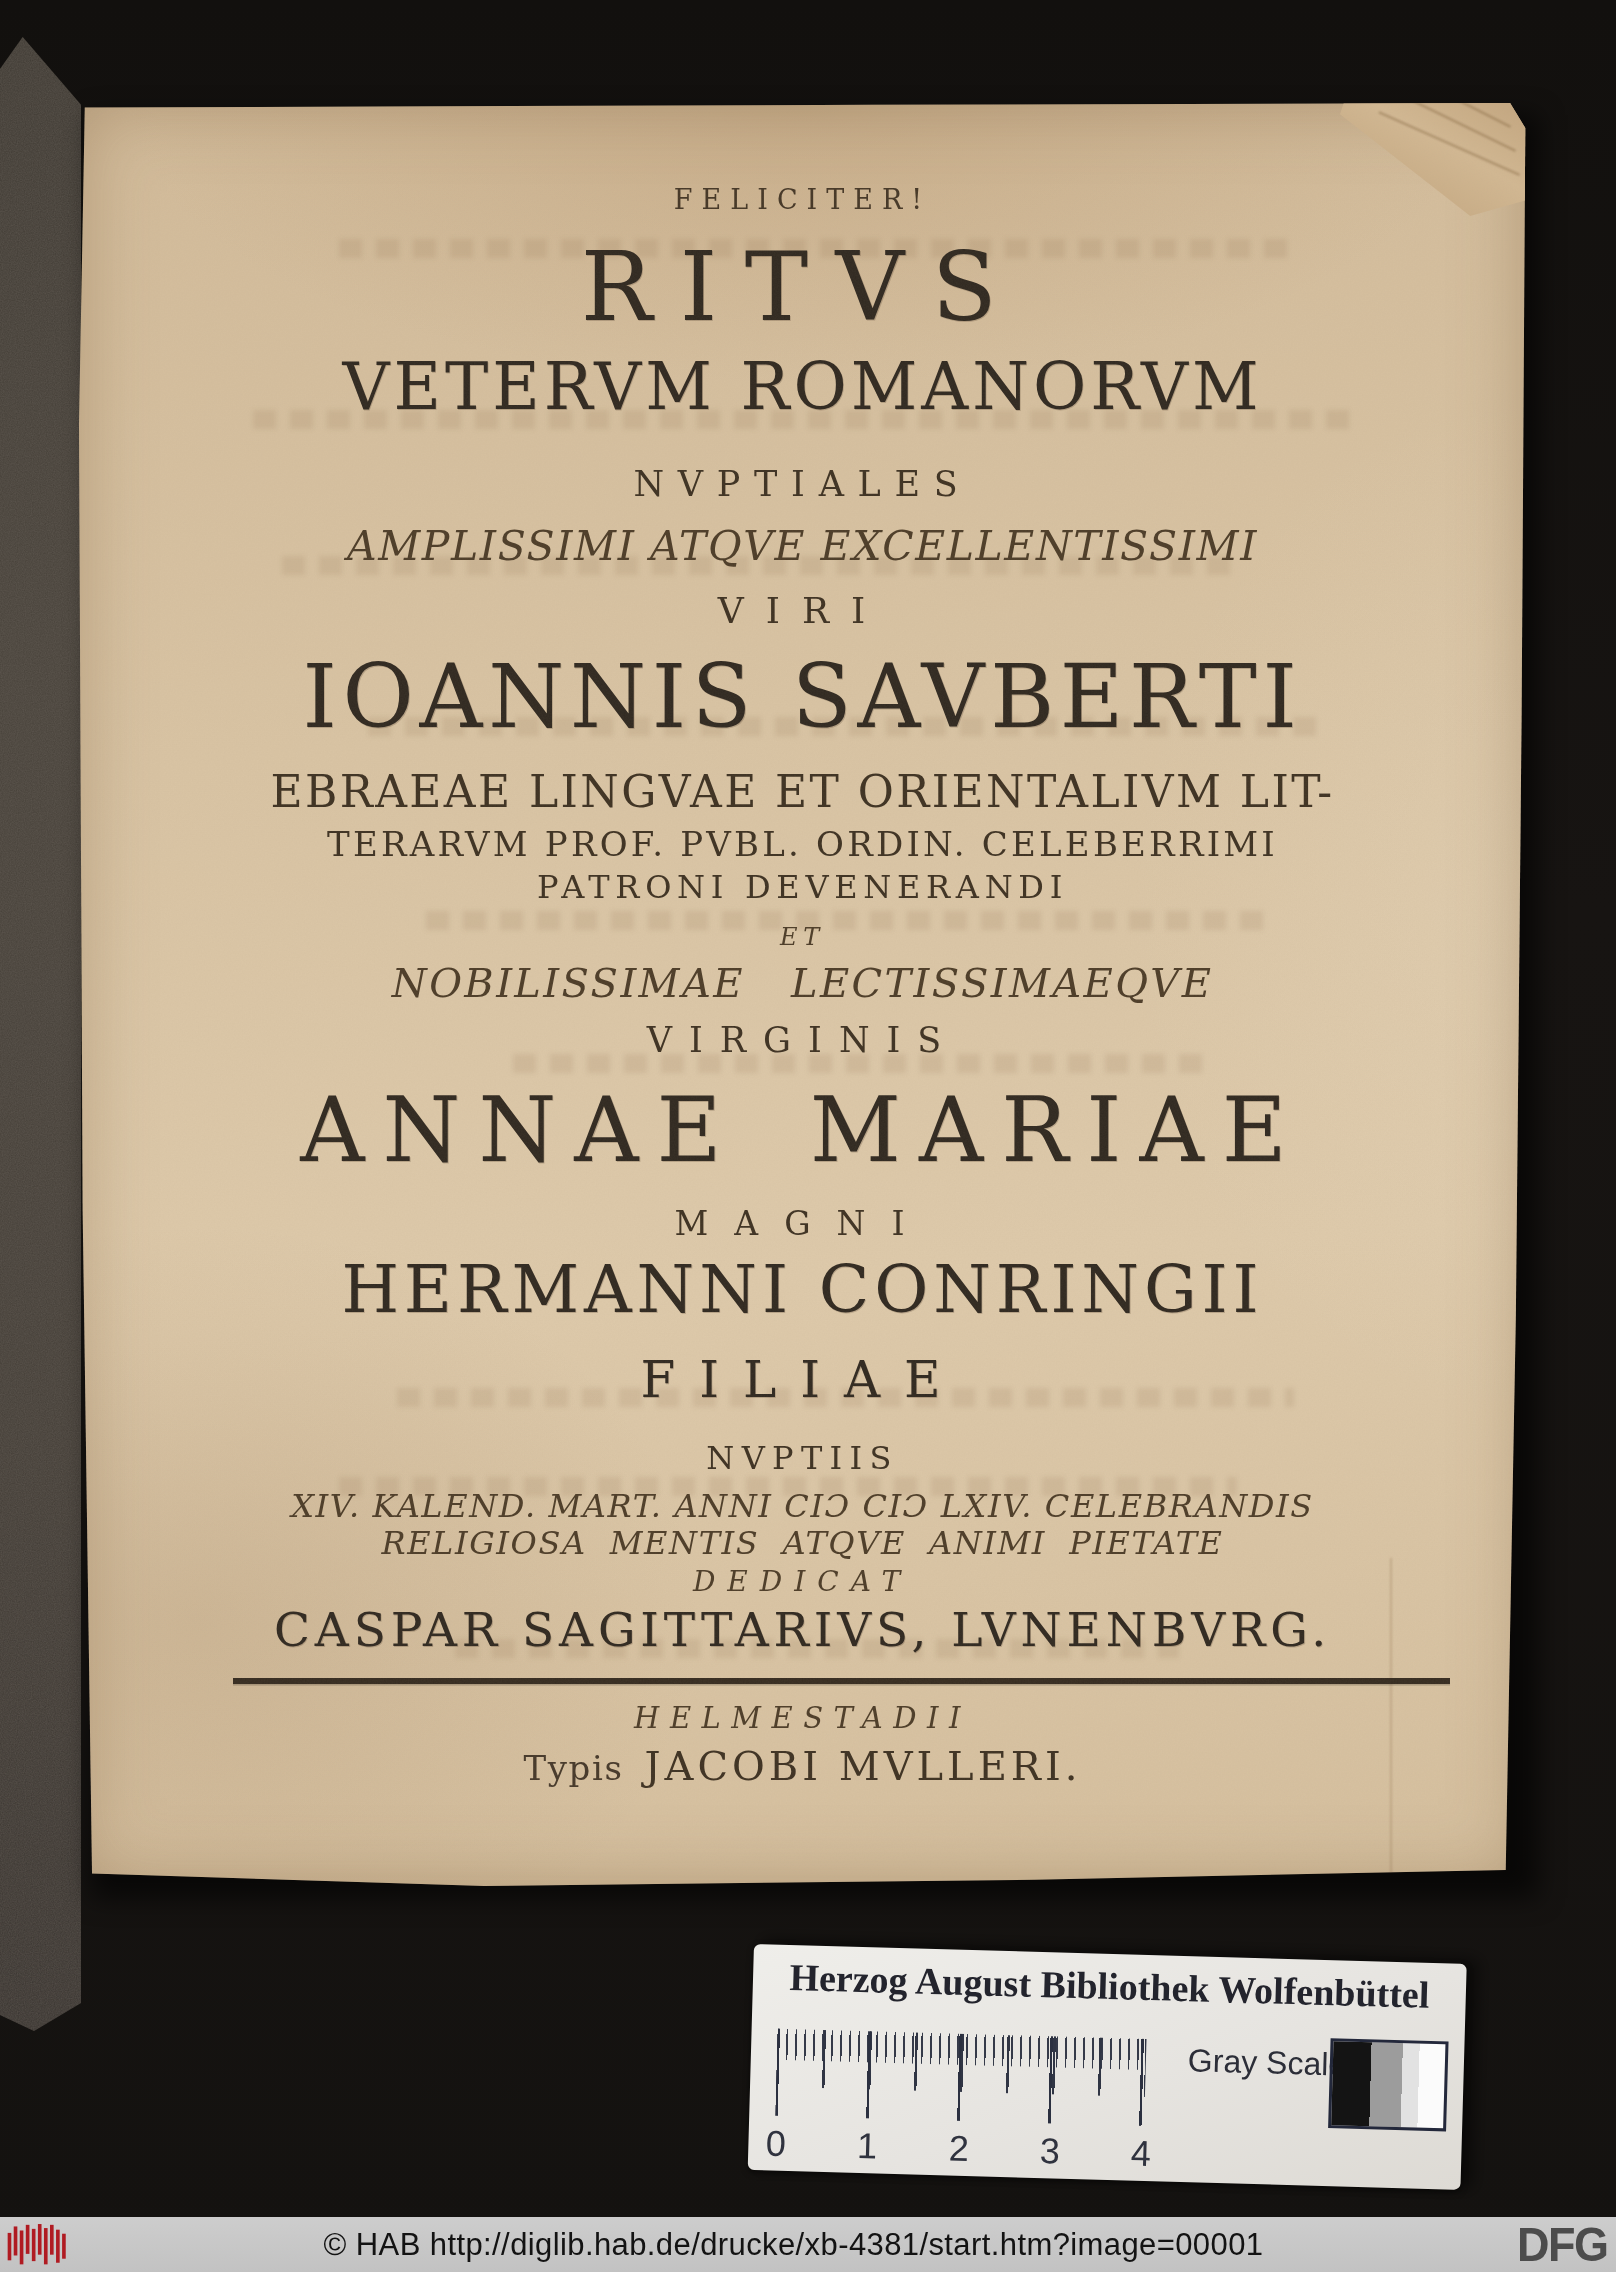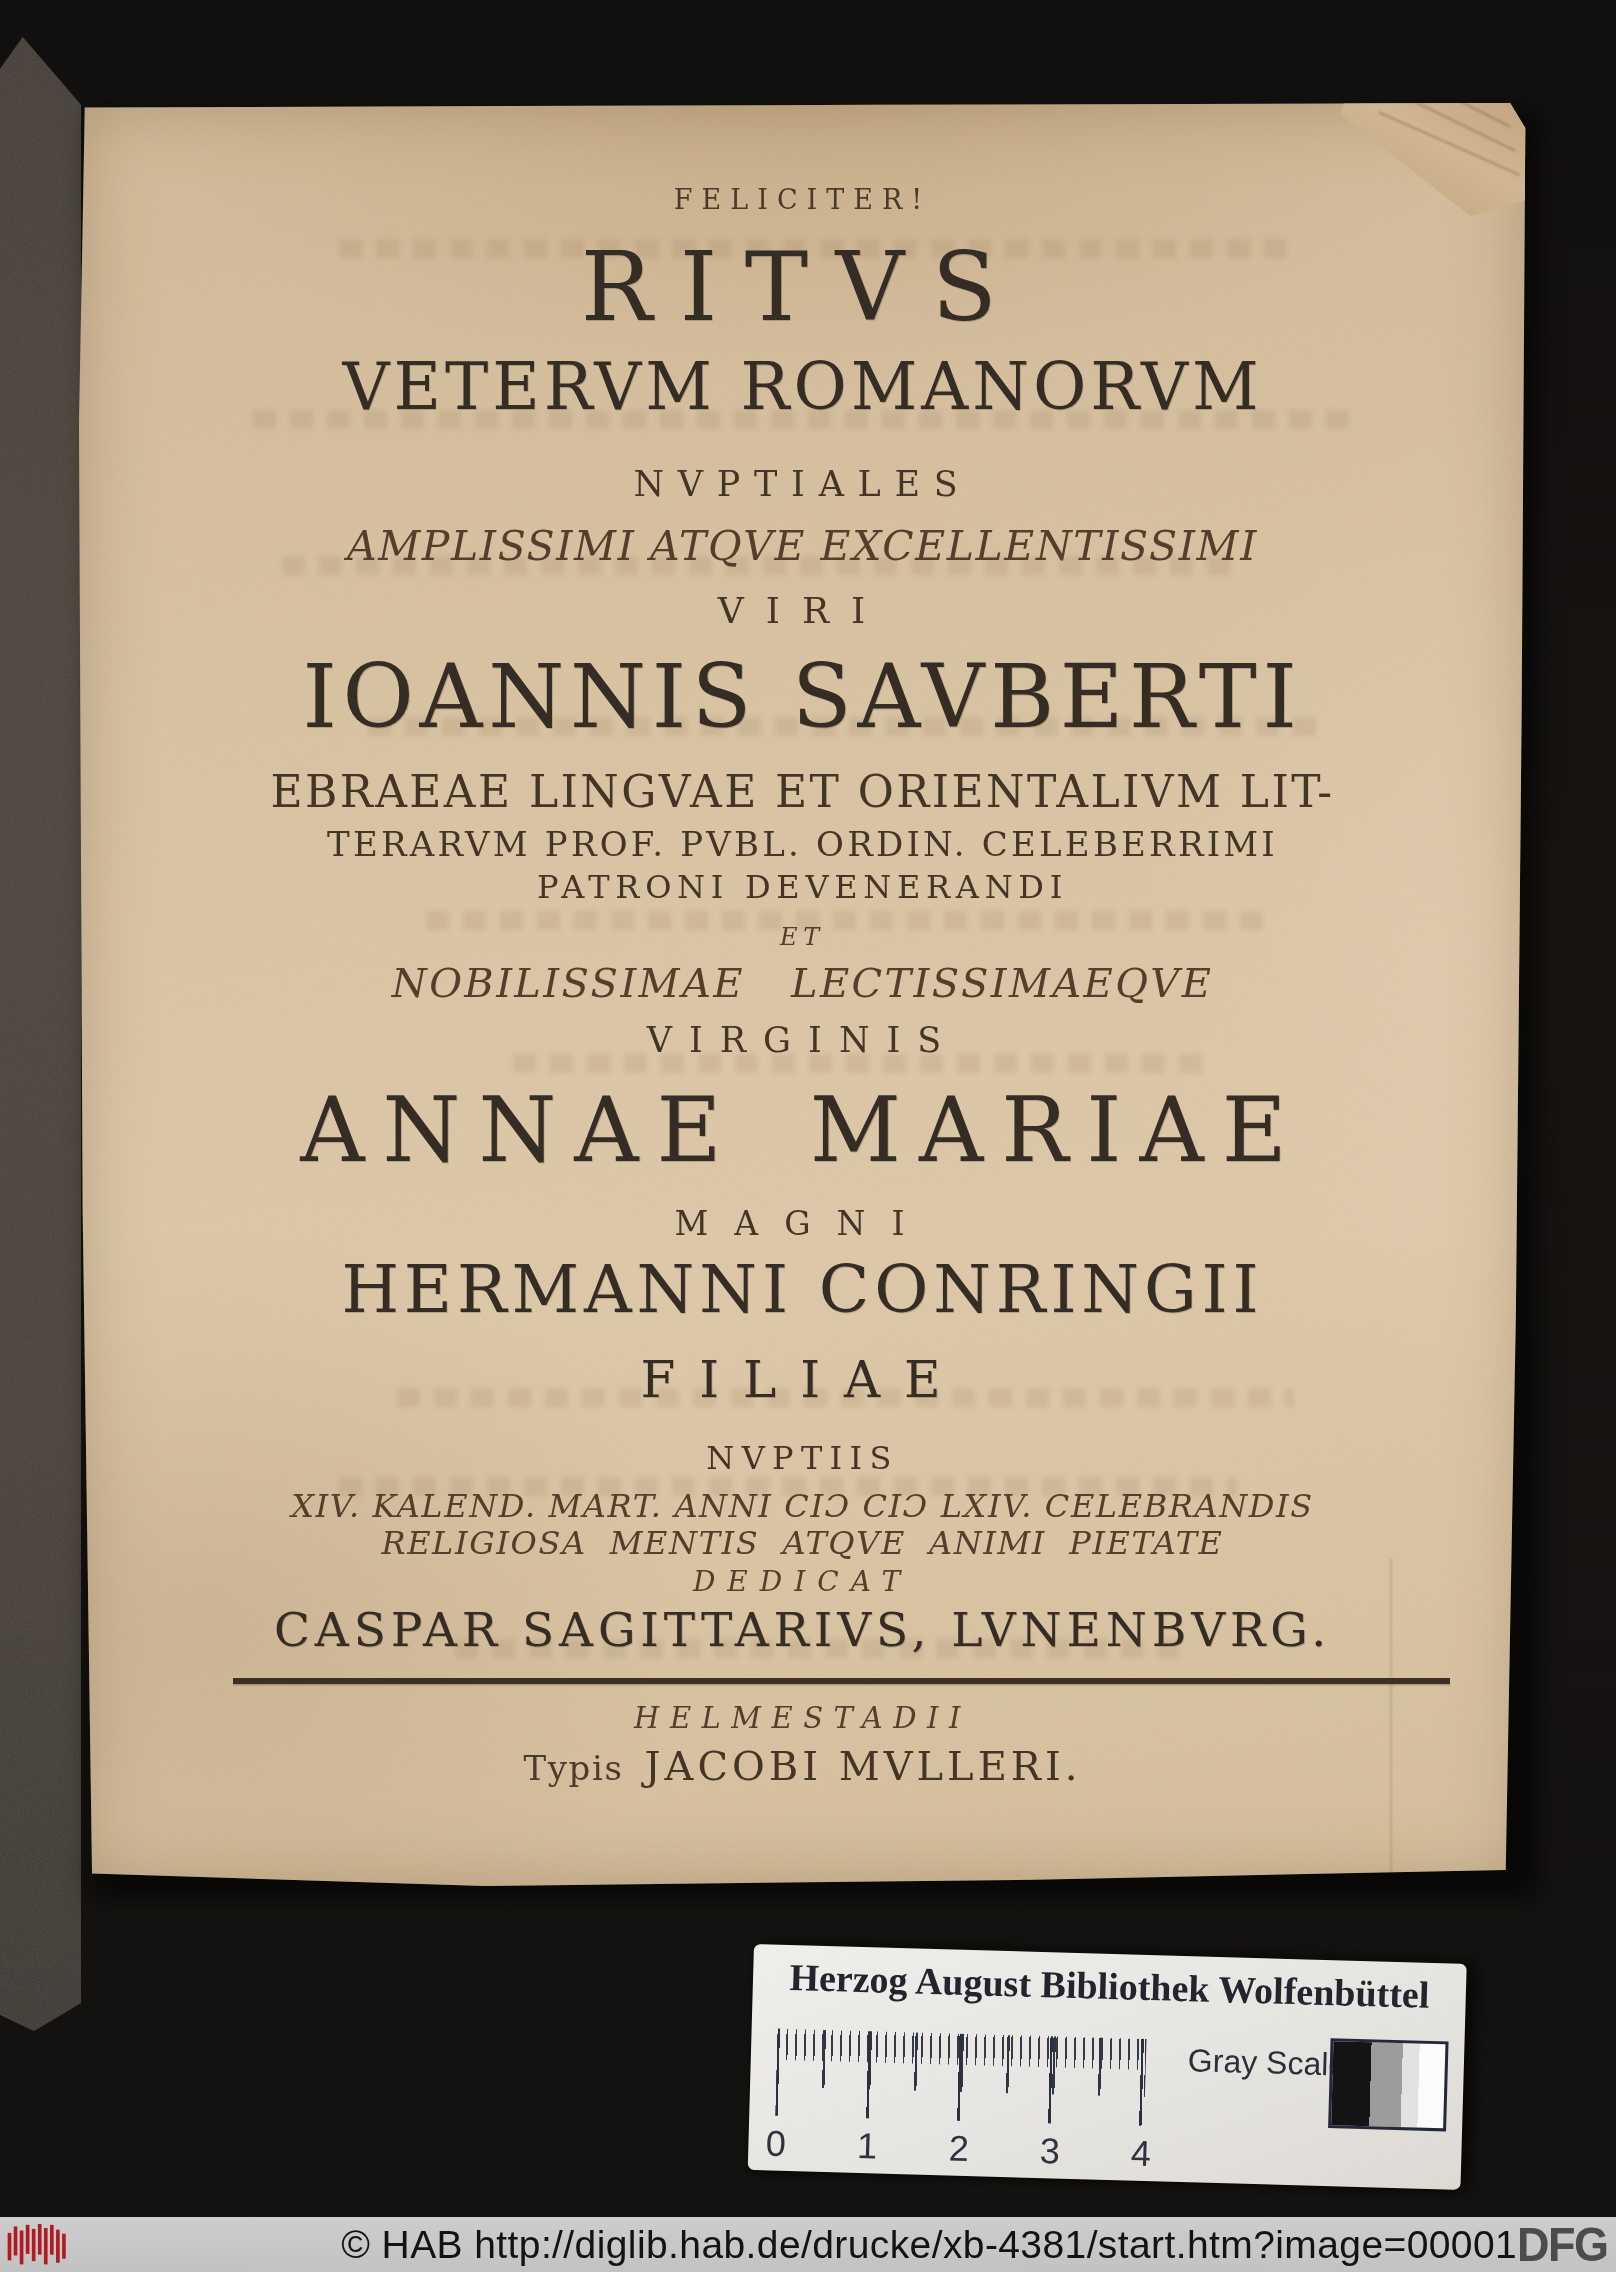--- a/index.html
+++ b/index.html
@@ -99,22 +99,22 @@
                    font-size:32px;color:#2c2e38;white-space:nowrap;}
   .grayscale-patch{position:absolute;left:579px;top:78px;width:112px;height:84px;
                    border:3.2px solid #23283b;
                    background:linear-gradient(90deg,#141414 0 34%,#9c9c9c 34% 62%,#e2e2e2 62% 77%,#fbfbfb 77% 100%);}
 
   
   .footer{position:absolute;left:0;top:2217px;width:1617px;height:56px;
           background:linear-gradient(180deg,#cdcdcd,#c2c2c2);
           display:flex;align-items:center;}
   .hab-logo{margin-left:4.9px;flex:0 0 auto;}
-  .copyright{flex:1;text-align:right;font-family:"Liberation Sans",sans-serif;
-             font-size:39px;color:#131313;letter-spacing:0.4px;}
+  .copyright{flex:1;text-align:center;font-family:"Liberation Sans",sans-serif;
+             font-size:31px;color:#131313;letter-spacing:0.4px;}
   .dfg{flex:0 0 auto;margin-right:9.7px;font-family:"Liberation Sans",sans-serif;
        font-weight:900;font-size:45px;color:#4c4c4c;letter-spacing:-1.6px;
        transform:scaleY(1.05);}
 </style>
 </head>
 <body>
 
 <div class="stage">
 
   <div class="binding">

